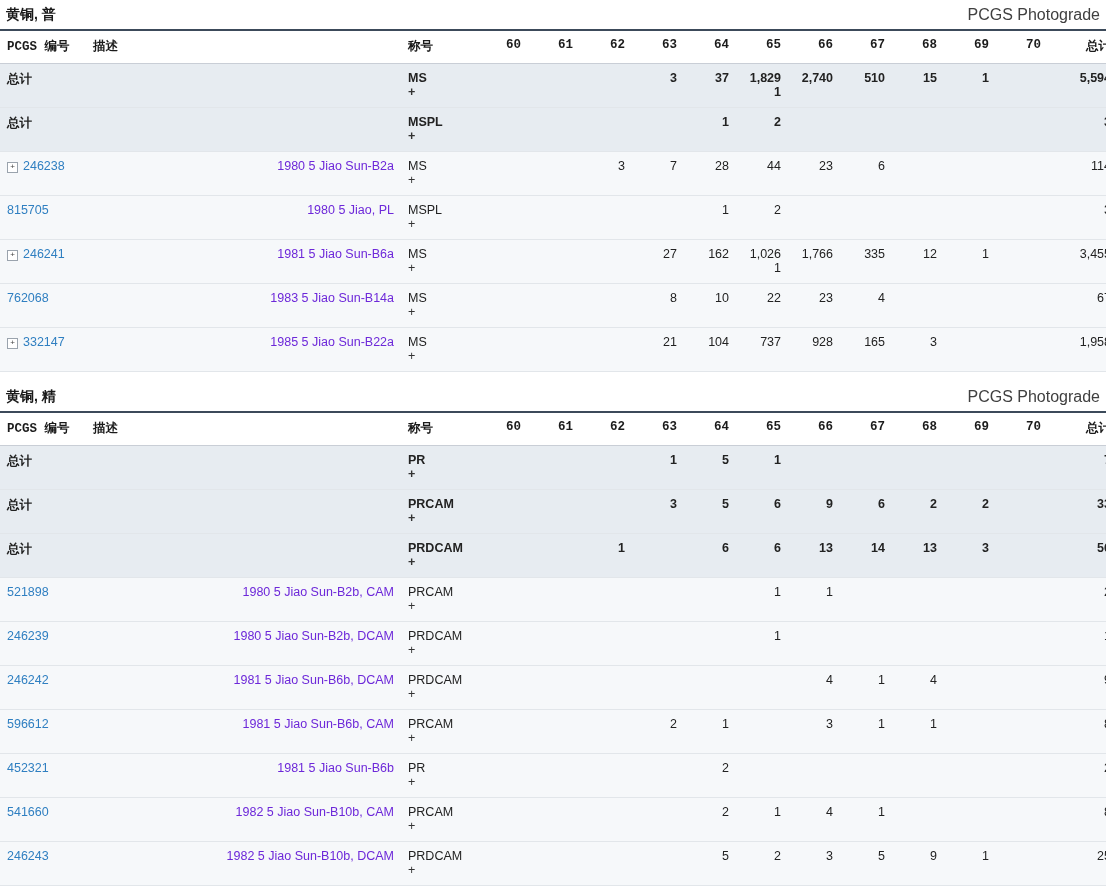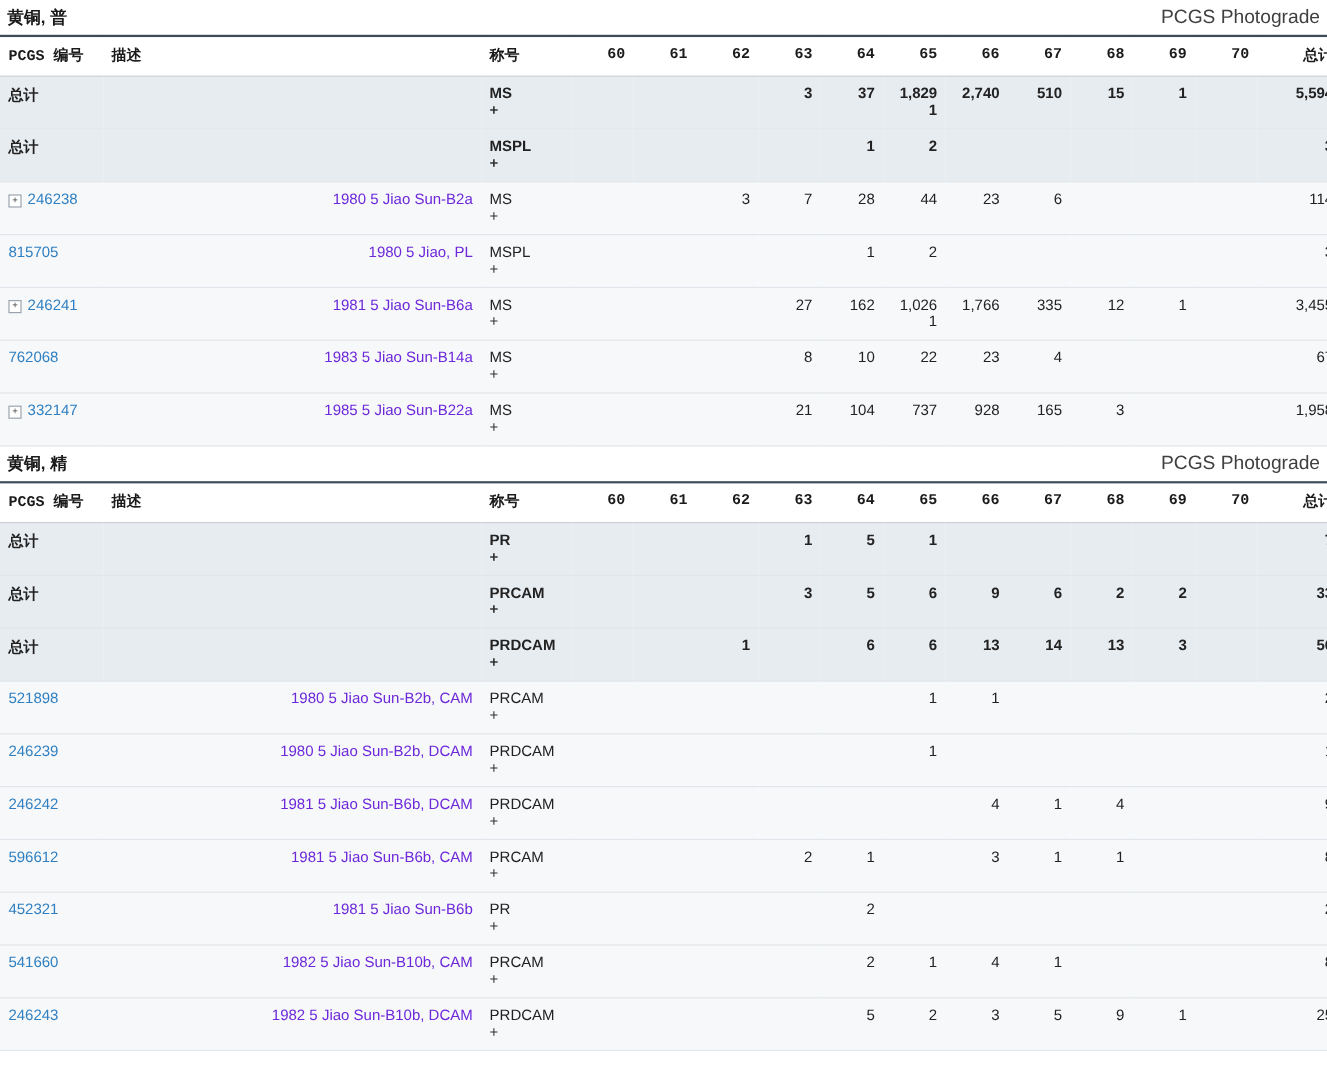--- a/index.html
+++ b/index.html
@@ -331,21 +331,21 @@
           <td>3</td>
           <td></td>
           <td></td>
           <td>1,958</td>
         </tr>
 
       </tbody>
     </table>
   </div>
 
-  <div class="section" style="">
+  <div class="section" style="margin-top:10px;">
     <div class="section-head">
       <div class="section-title">黄铜, 精</div>
       <a class="photograde-link" href="#">PCGS Photograde</a>
     </div>
     <table>
       <colgroup>
         <col class="w-num">
           <col class="w-desc">
           <col class="w-desig">
         <col class="w-g">

